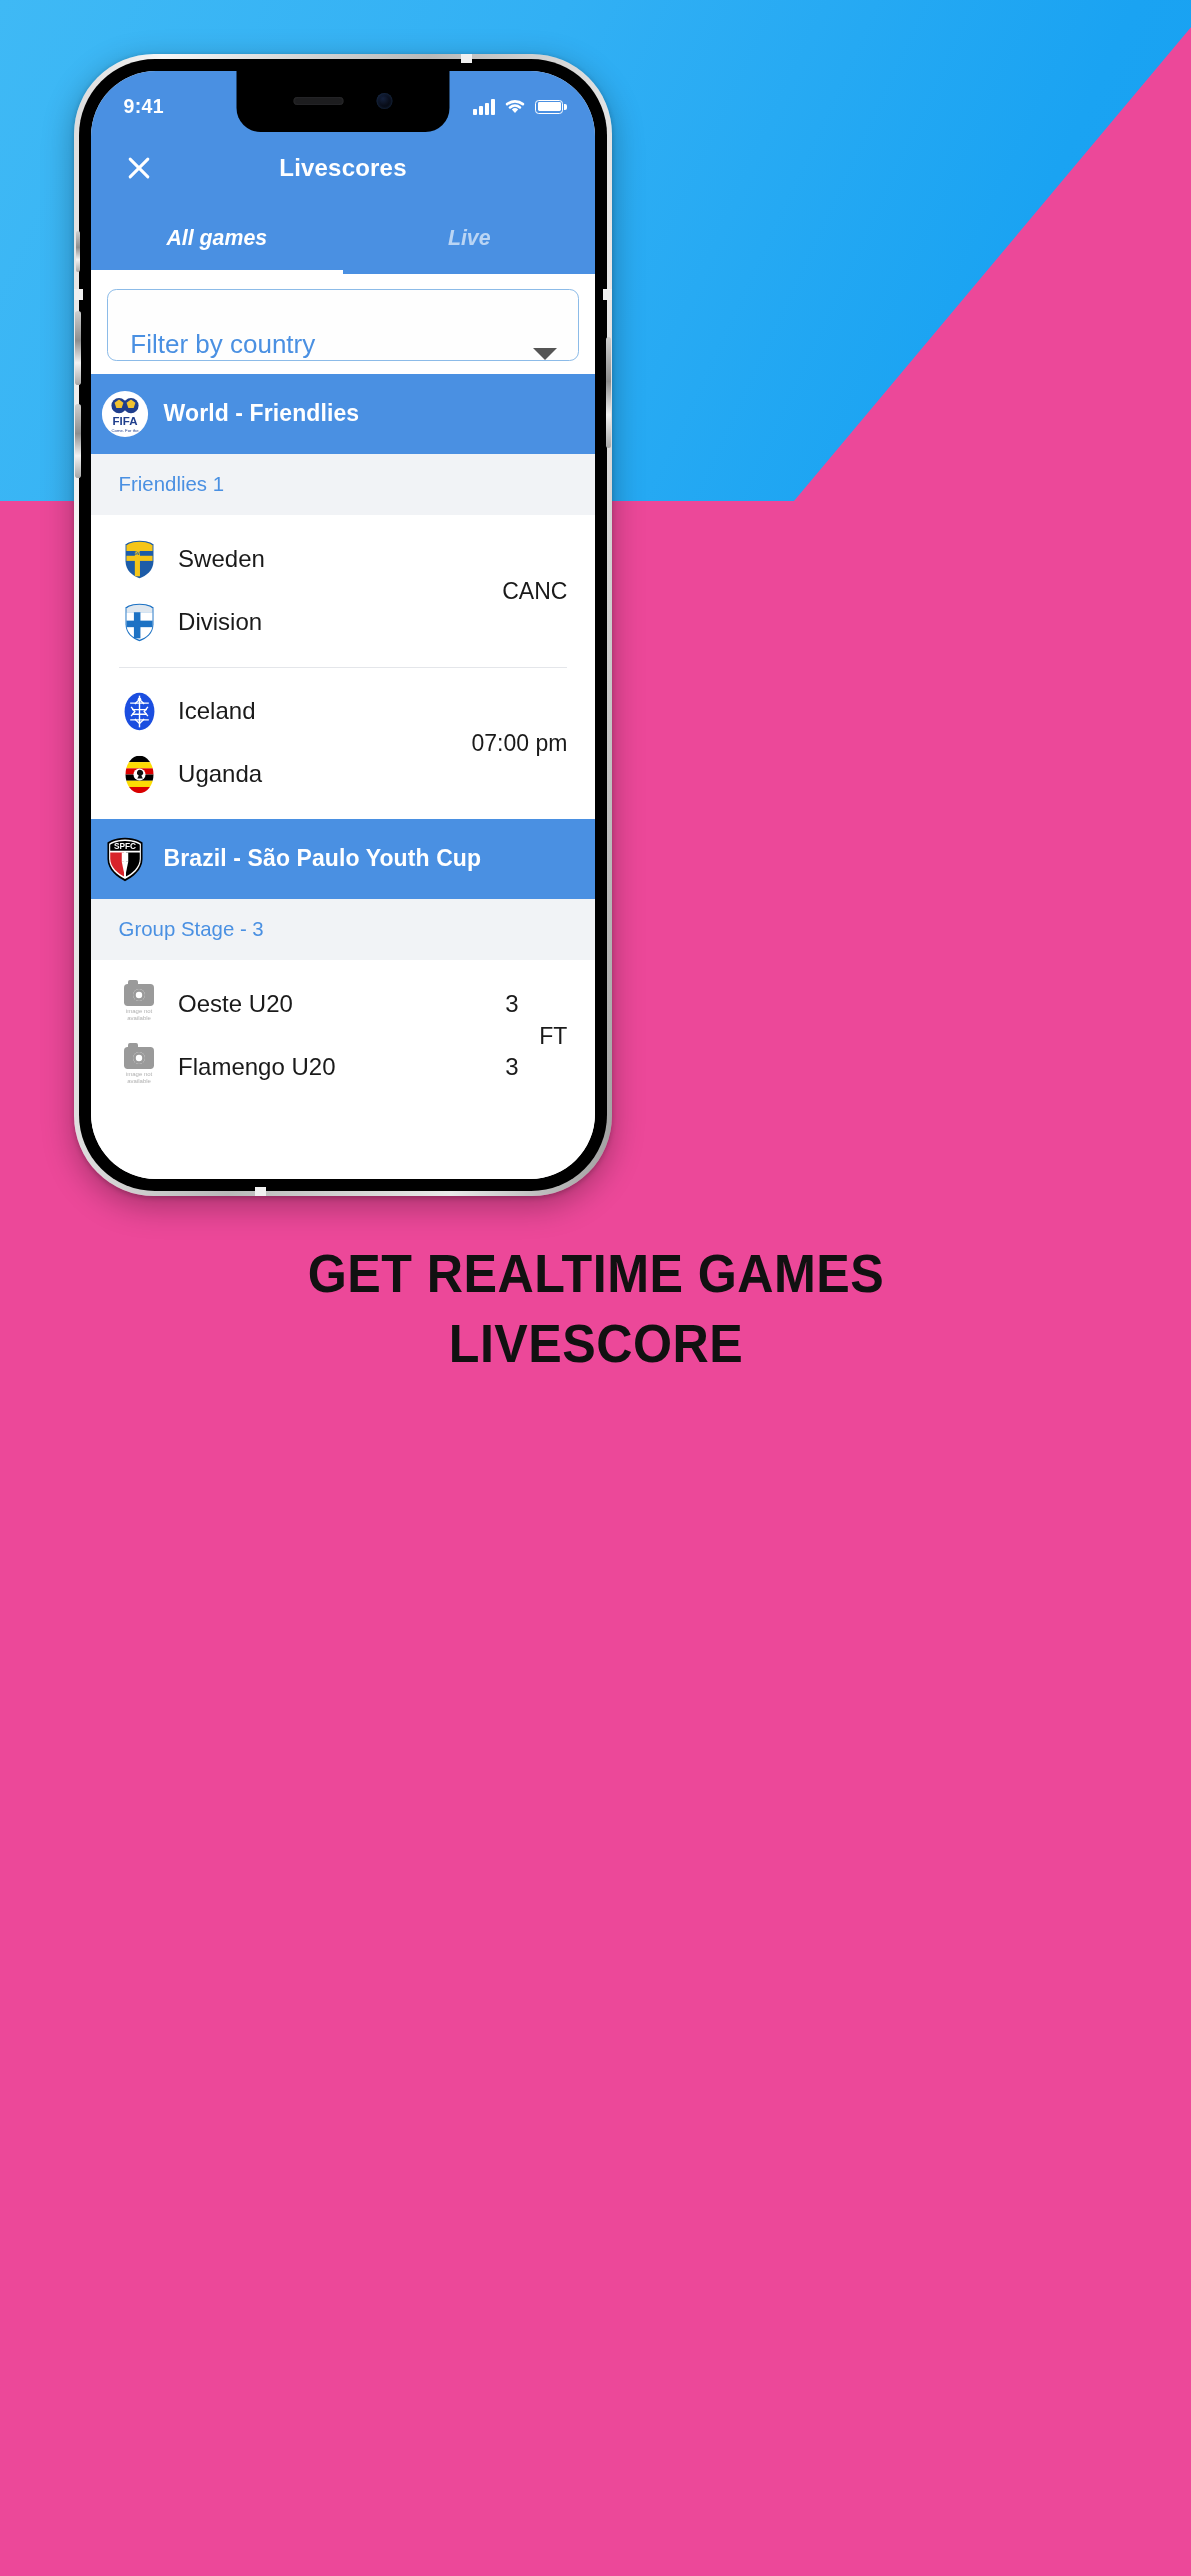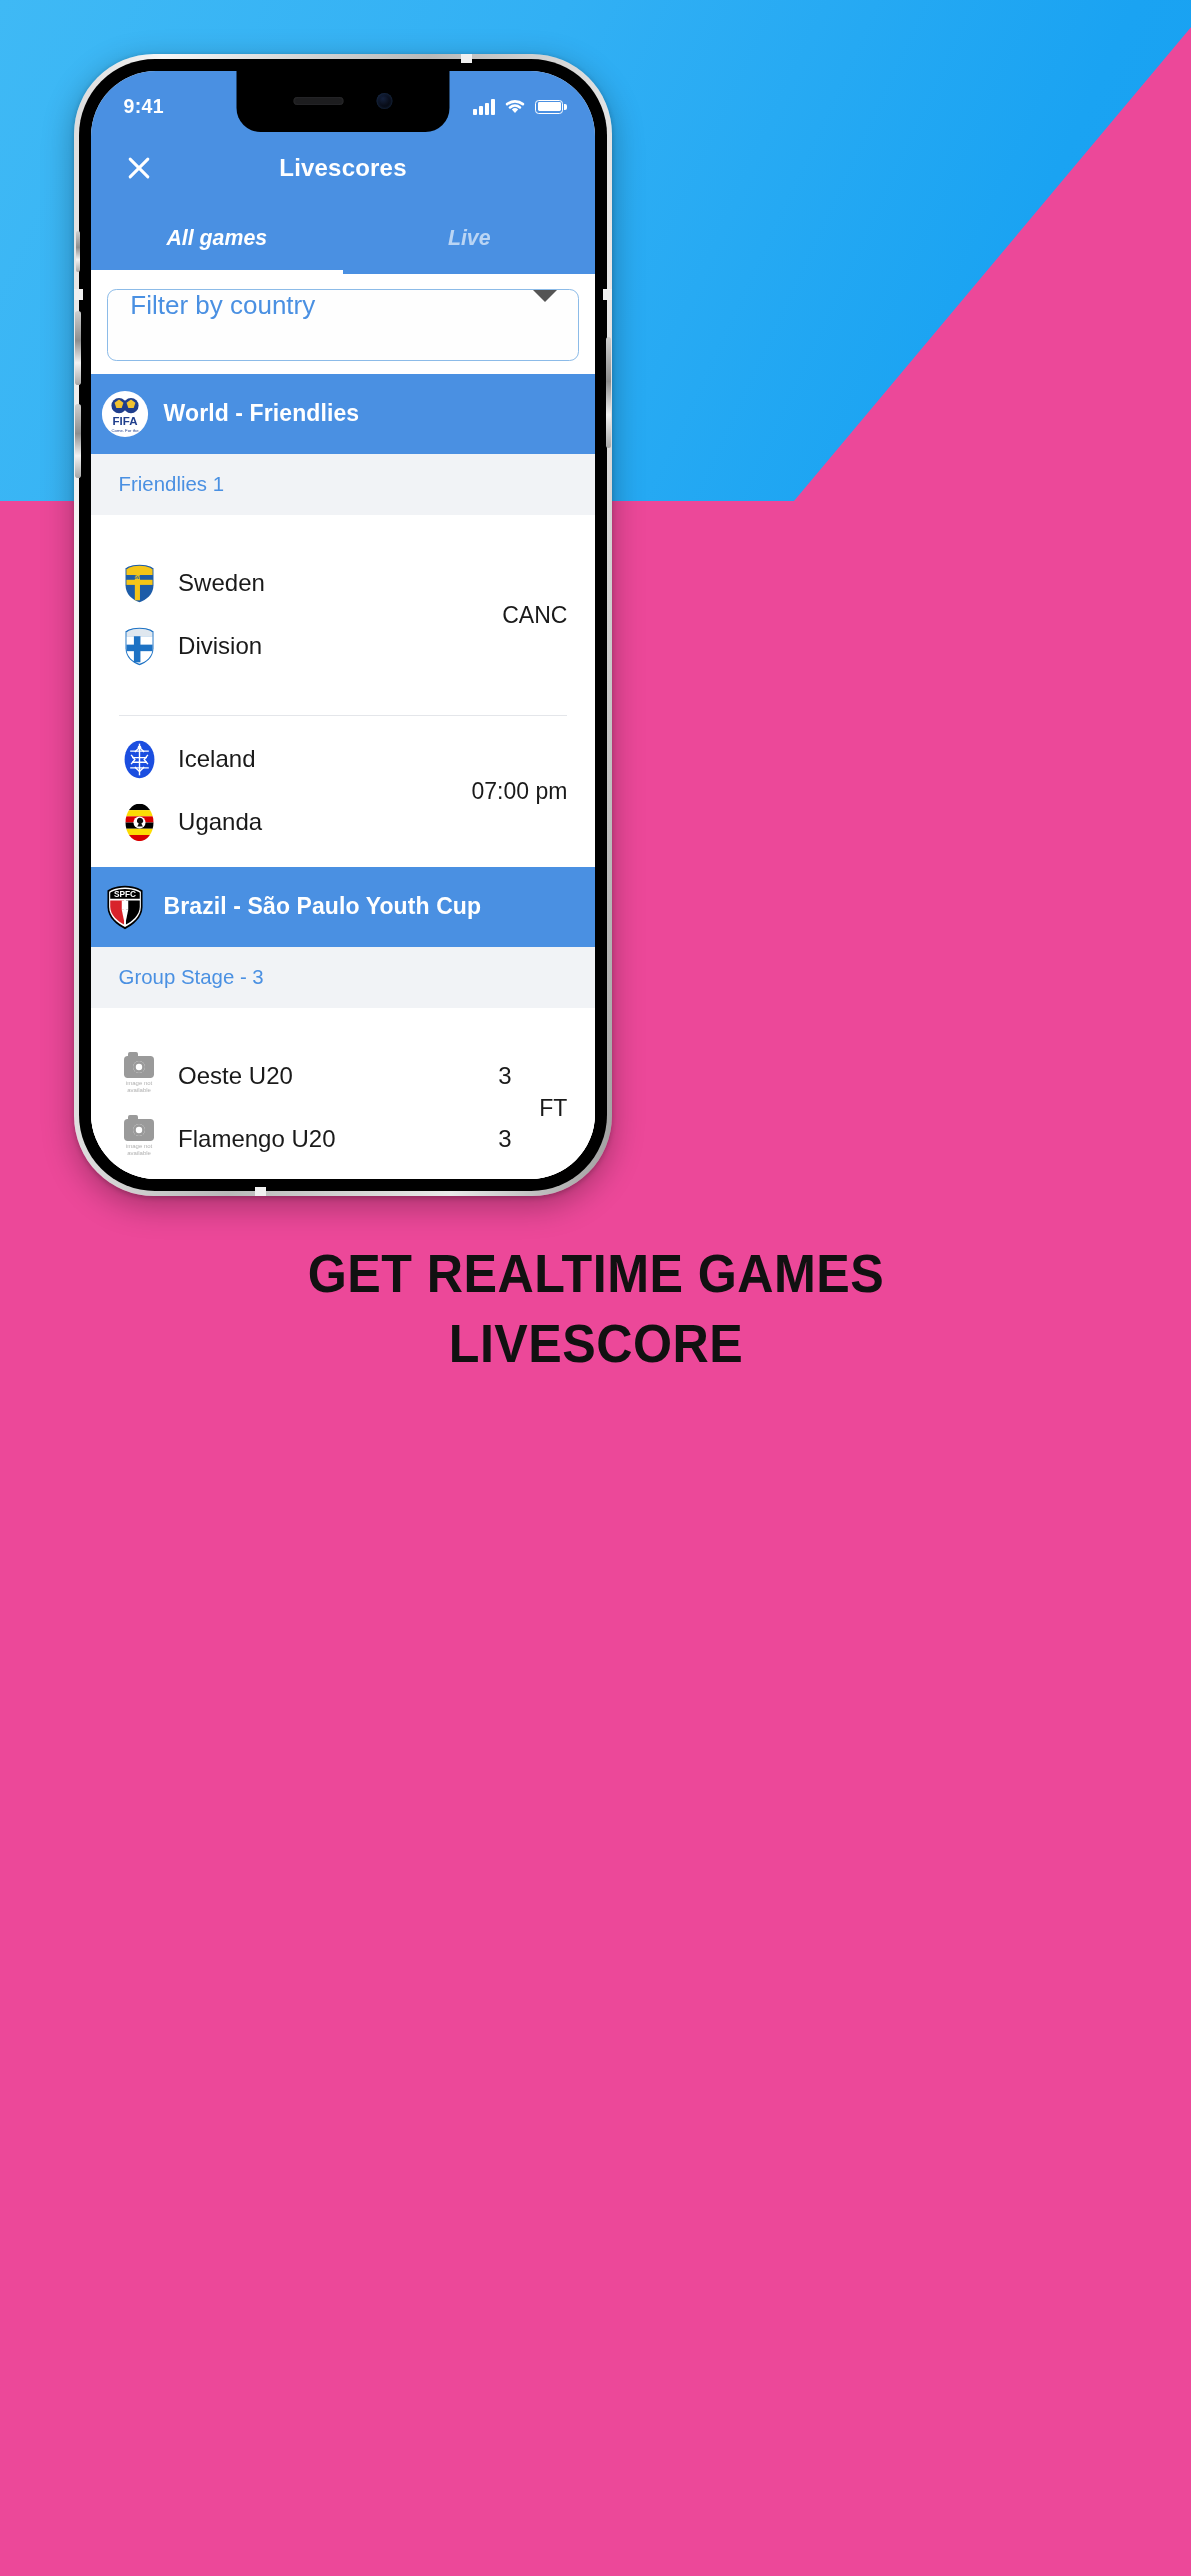--- a/index.html
+++ b/index.html
@@ -212,21 +212,21 @@
     overflow: hidden;
     position: relative;
   }
 
   .filter-wrap { padding: 15px 16.7px 13px; background: #ffffff; }
   .filter-box {
     height: 72px;
     border: 1.9px solid #8cbbe8;
     border-radius: 9.3px;
     display: flex;
-    align-items: flex-start;
+    align-items: flex-end;
     justify-content: space-between;
     padding: 0 20.4px 0 22px;
     background: #fefefe;
     cursor: pointer;
   }
   .filter-placeholder {
     font-size: 26px;
     color: #4a90e2;
   }
   .caret {
@@ -257,24 +257,23 @@
     background: #f1f3f6;
     height: 61px;
     display: flex;
     align-items: center;
     padding: 0 28px;
   }
   .round-label { font-size: 20.4px; color: #4a90e2; text-align: center; }
 
   .match {
     background: #ffffff;
-    padding: 13px 7px 13px 0;
+    padding: 13px 0 13px 0;
     position: relative;
     cursor: pointer;
-    margin-top: 24px;
   }
   .match + .match::before {
     content: "";
     position: absolute;
     left: 28px; right: 28px; top: 0;
     height: 0.9px; background: #e4e6ea;
   }
   .team-row {
     display: flex;
     align-items: center;

